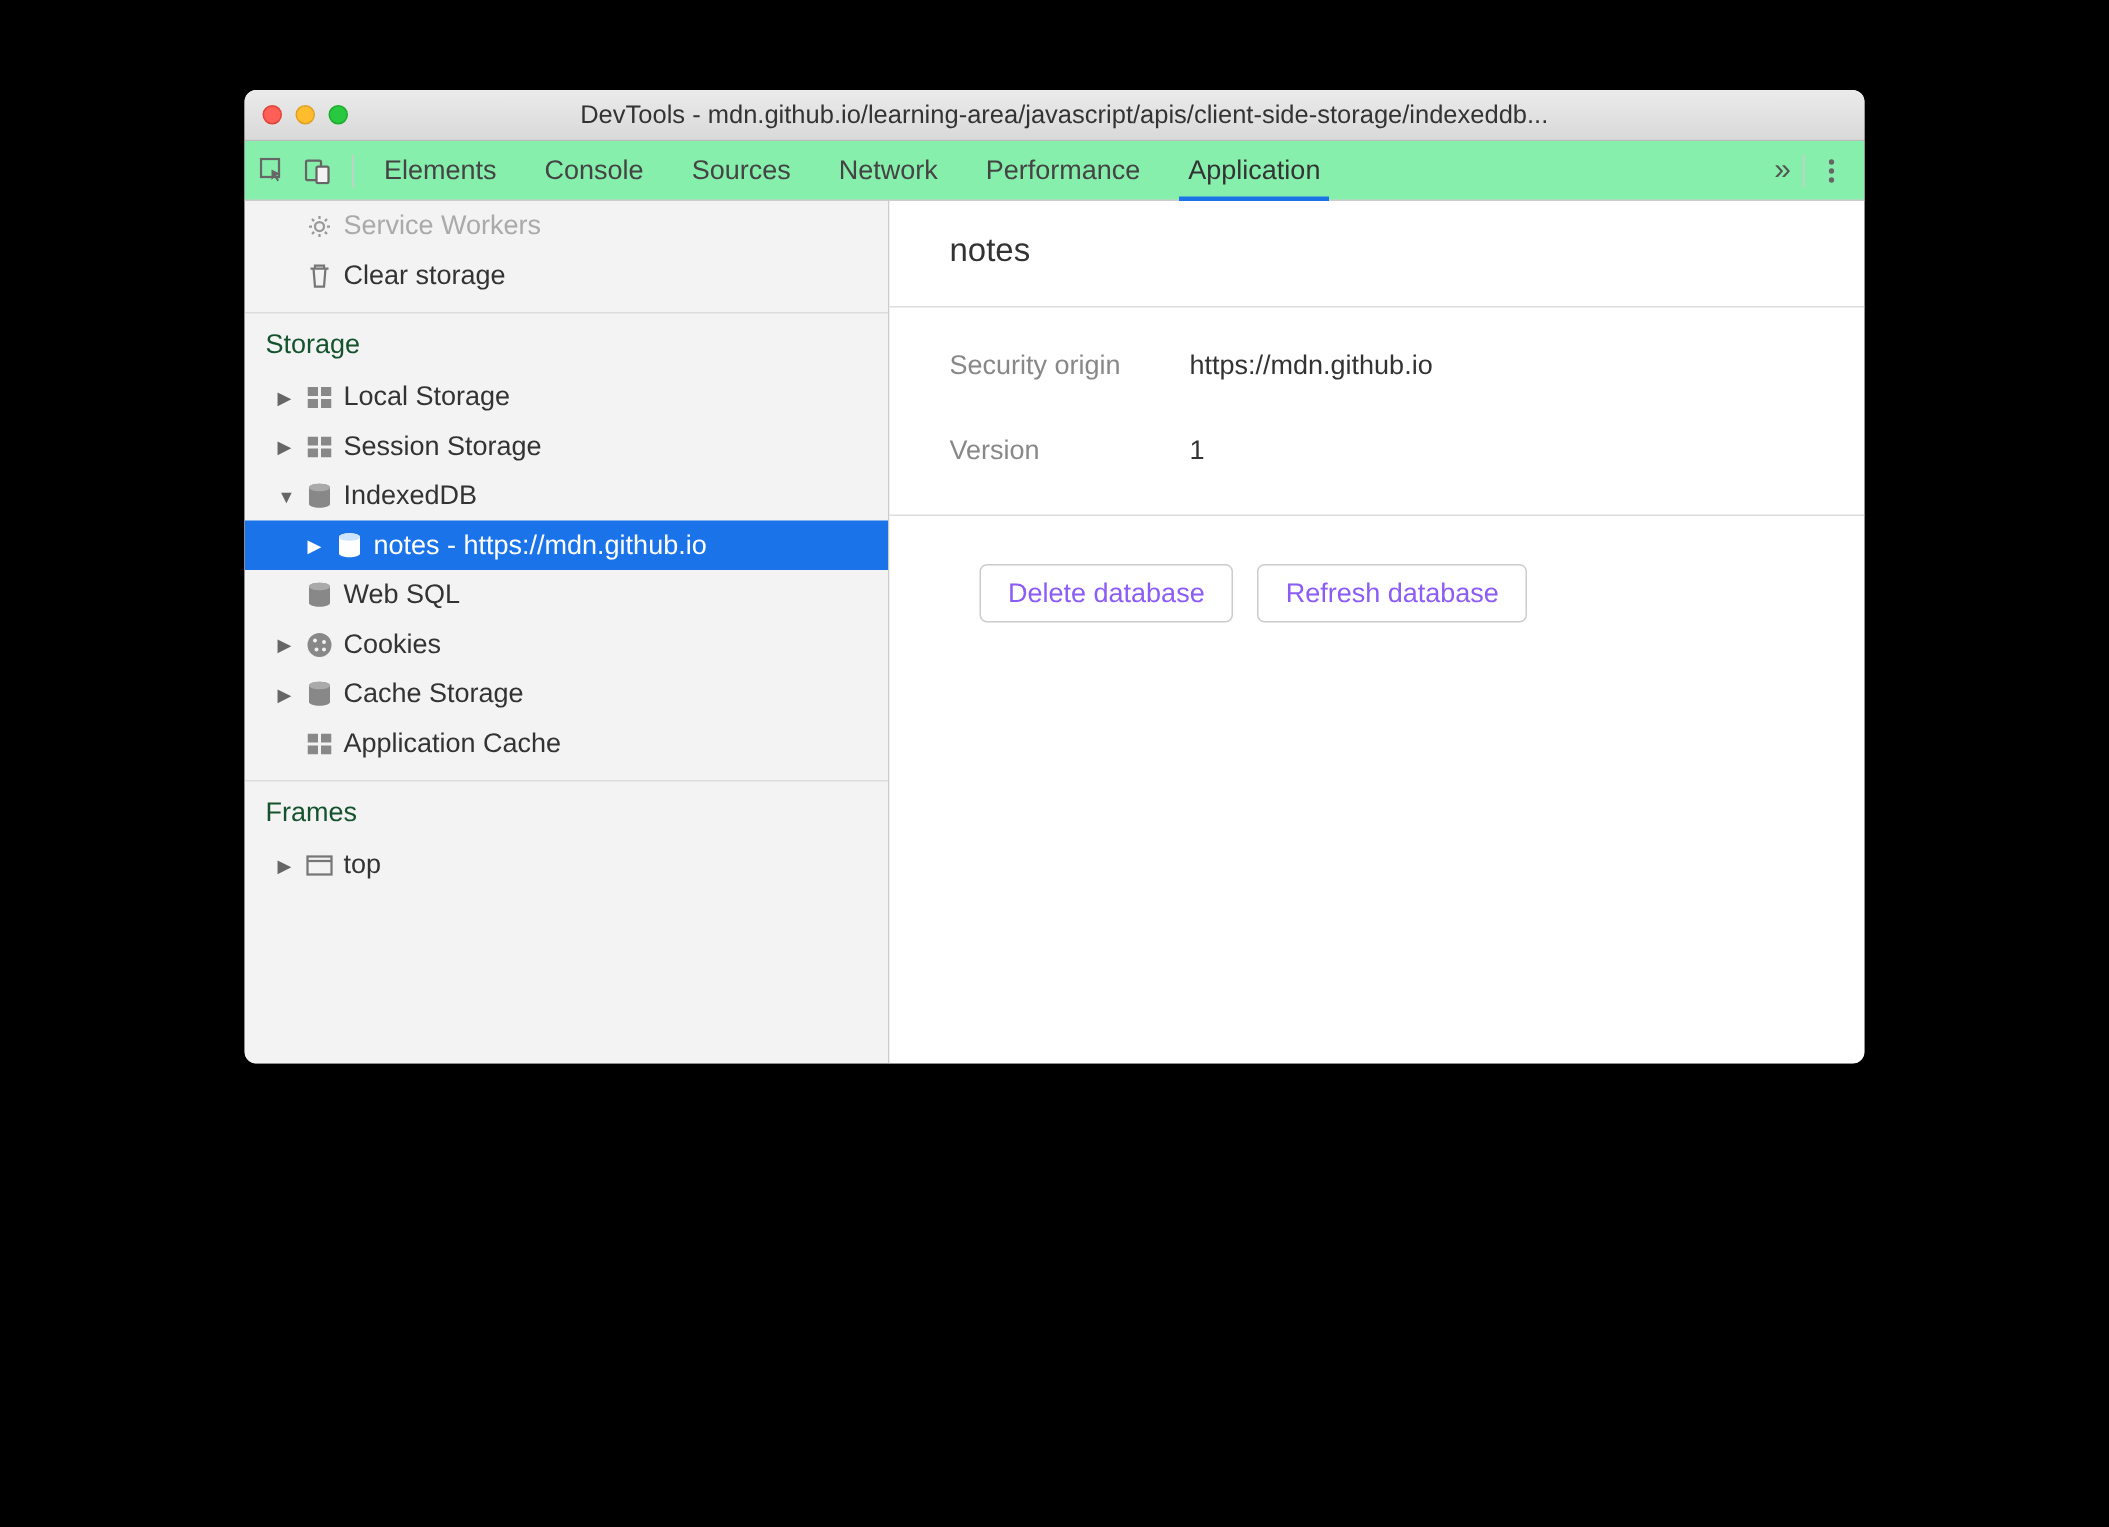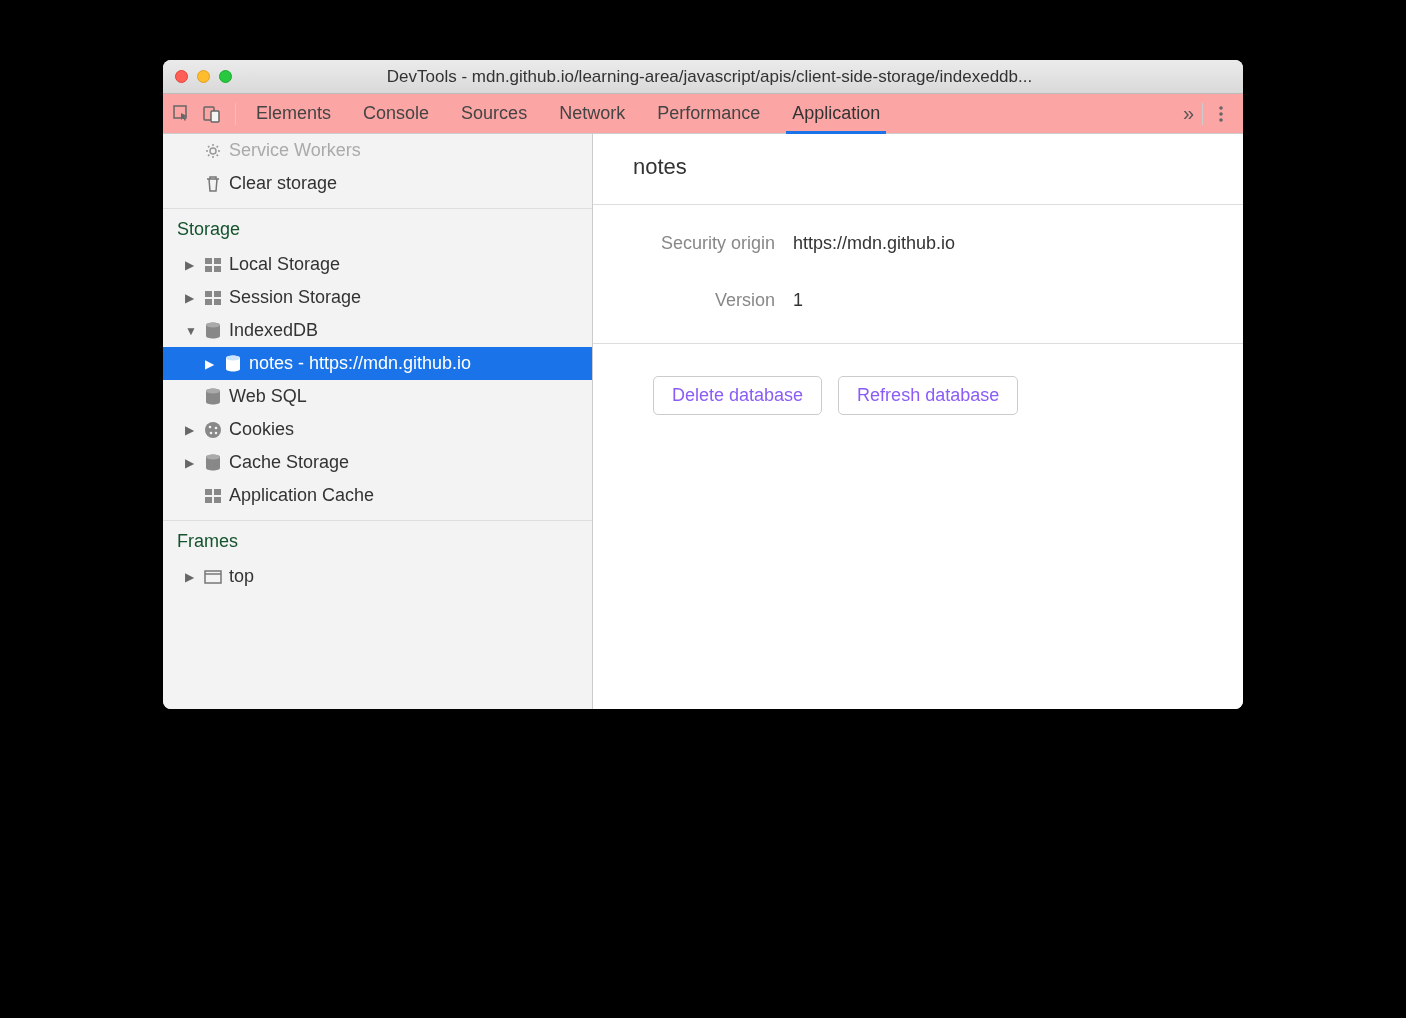--- a/index.html
+++ b/index.html
@@ -54,21 +54,21 @@
       text-align: center;
       font-size: 17px;
       color: #333;
       white-space: nowrap;
       overflow: hidden;
       text-overflow: ellipsis;
       padding-right: 60px;
     }
     .toolbar {
       height: 40px;
-      background: #fca5a5;
+      background: #86efac;
       border-bottom: 1px solid #ccc;
       display: flex;
       align-items: center;
       padding: 0 10px;
       gap: 0;
     }
     .toolbar-icons {
       display: flex;
       align-items: center;
       gap: 12px;
@@ -201,21 +201,21 @@
     }
     .detail-row {
       display: flex;
       align-items: center;
       margin-bottom: 36px;
       font-size: 18px;
     }
     .detail-row:last-child { margin-bottom: 0; }
     .detail-label {
       width: 160px;
-      text-align: right;
+      text-align: left;
       color: #888;
       padding-right: 18px;
     }
     .detail-value {
       color: #333;
     }
     .actions {
       padding: 32px 60px;
       display: flex;
       gap: 16px;

